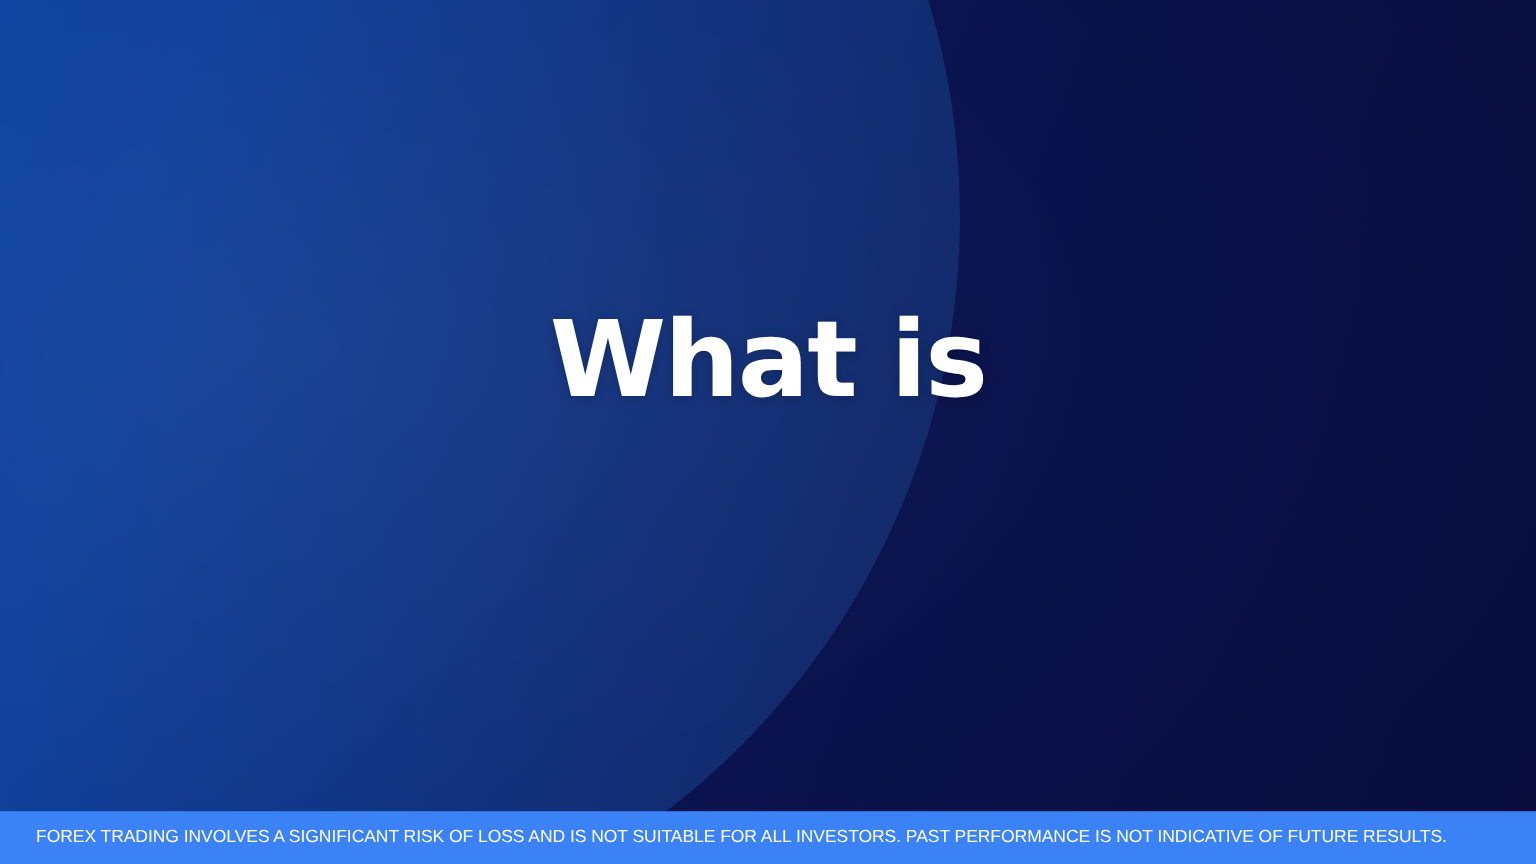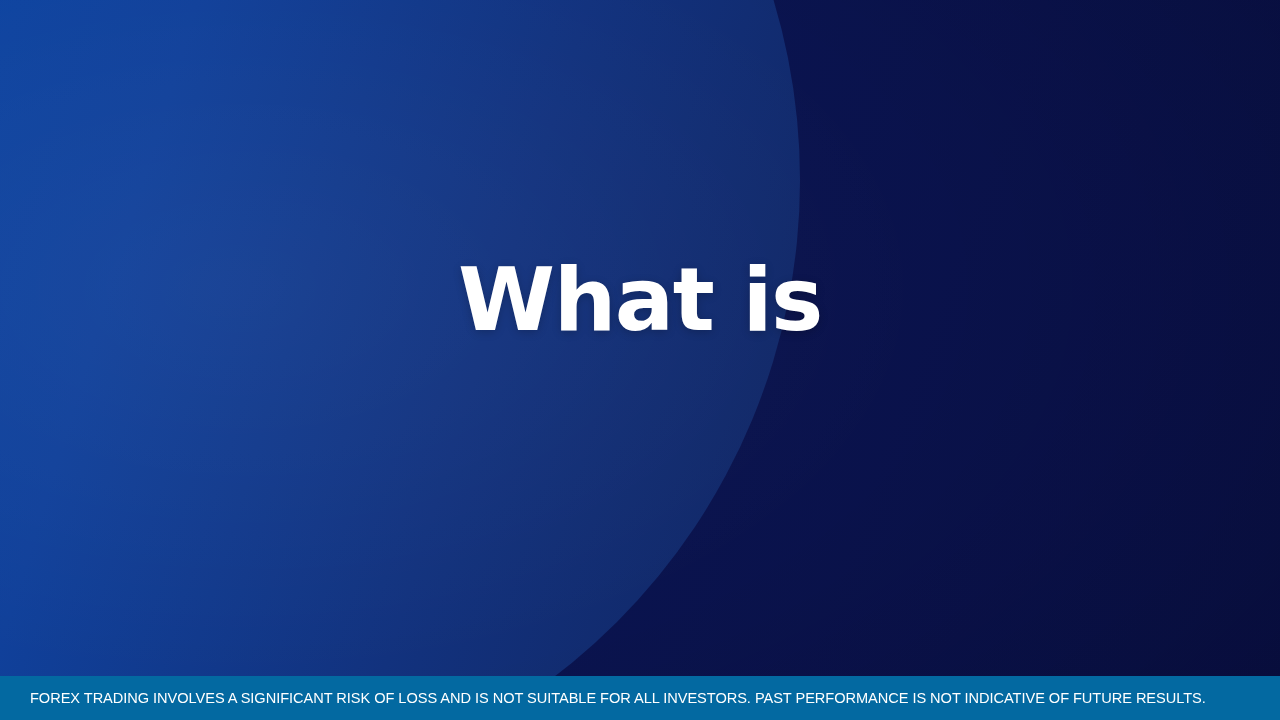--- a/index.html
+++ b/index.html
@@ -76,21 +76,21 @@
   .headline .line-1 { font-size: 88px; }
   .headline .line-2 { font-size: 88px; }
 
   
   .disclaimer-bar {
     position: absolute;
     left: 0;
     bottom: 0;
     width: 1280px;
     height: 44px;
-    background: #0369a1;
+    background: #3b82f6;
     display: flex;
     align-items: center;
     padding: 0 30px;
   }
   .disclaimer-text {
     color: #ffffff;
     font-family: "Liberation Sans", sans-serif;
     font-size: 14.6px;
     font-weight: 400;
     letter-spacing: -0.05px;

